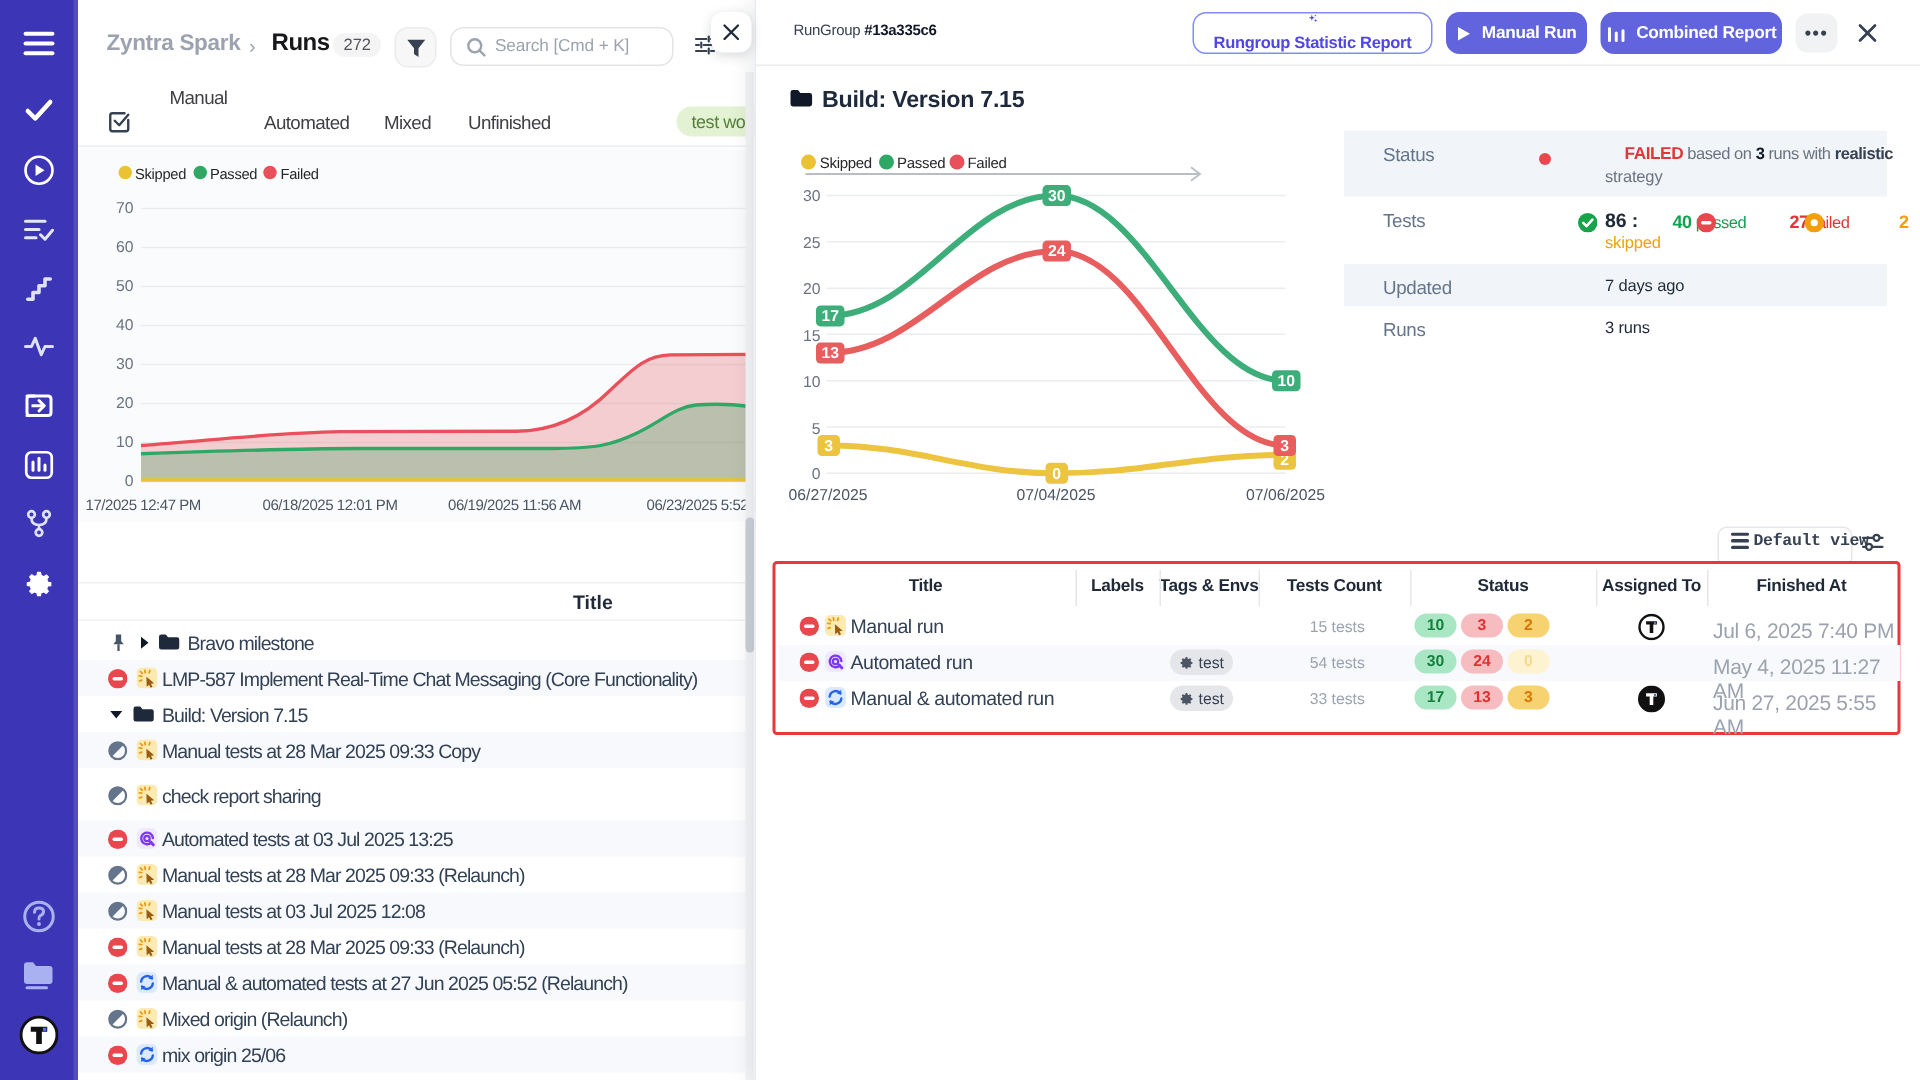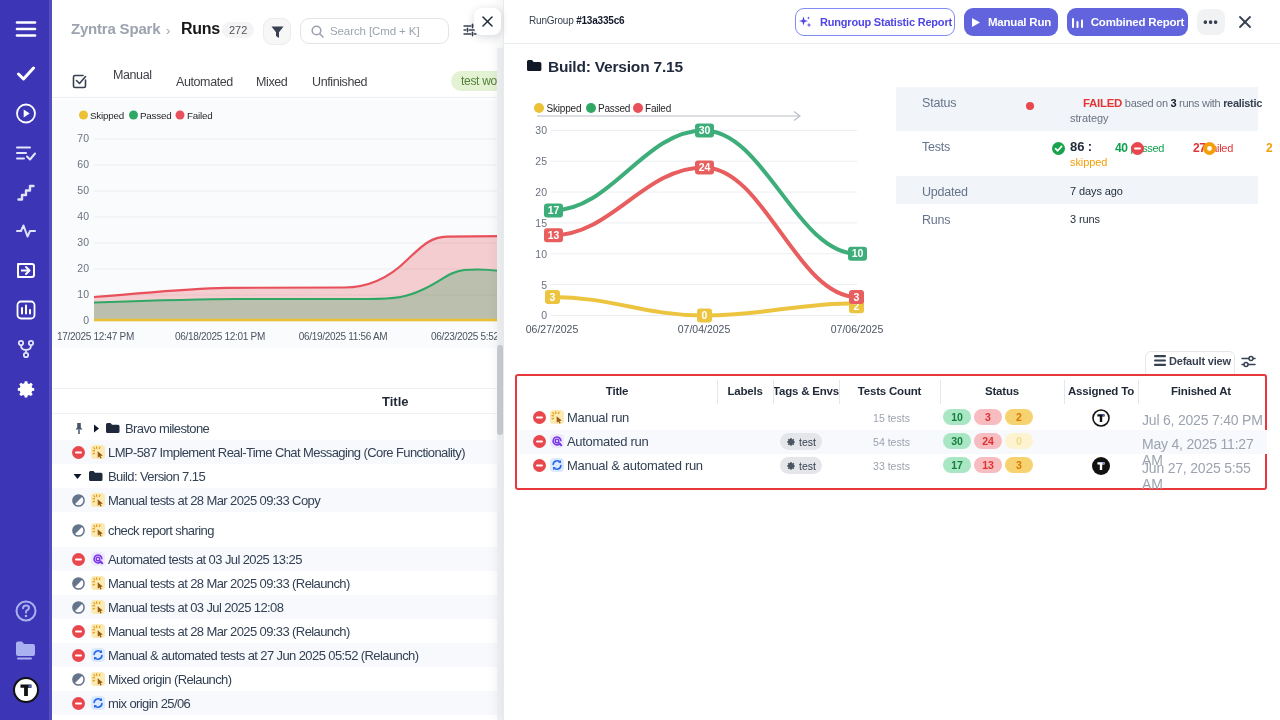--- a/index.html
+++ b/index.html
@@ -20,21 +20,21 @@
   .search { border:1px solid #e4e4e7; background:#fff; border-radius:9px; color:#9ca3af; font-size:11.5px; letter-spacing:-0.1px; }
   .tab { color:#3f3f46; font-size:12.5px; font-weight:500; letter-spacing:-0.4px; }
   .pill-green { background:#e3f2d3; color:#55803a; font-size:12px; letter-spacing:-0.3px; border-radius:12px; padding:3px 10px; white-space:nowrap; }
   
   .lrow { position:absolute; left:0; width:447px; height:24px; }
   .lrow.alt { background:#f7f9fc; }
   .ltext { position:absolute; font-size:13px; letter-spacing:-0.6px; color:#334155; top:5px; white-space:nowrap; }
   
   #rpanel { left:503px; top:0; width:777px; height:720px; background:#fff; box-shadow:-5px 0 12px rgba(15,23,42,.07); border-left:1px solid #e8eaee; }
   .btn-filled { background:#6164dd; color:#fff; border-radius:9px; font-size:11.5px; letter-spacing:-0.2px; font-weight:600; display:flex; align-items:center; justify-content:center; gap:7px; }
-  .btn-outline { background:#fff; color:#4f46e5; border:1.5px solid #818cf8; border-radius:9px; font-size:11px; letter-spacing:-0.2px; font-weight:600; display:flex; align-items:center; justify-content:center; gap:7px;}
+  .btn-outline { background:#fff; color:#4f46e5; border:1.5px solid #818cf8; border-radius:9px; font-size:11px; letter-spacing:-0.2px; font-weight:600; display:flex; align-items:center; justify-content:center; gap:7px;flex-direction:column;}
   .btn-gray { background:#f1f2f4; border-radius:8px; color:#374151; display:flex; align-items:center; justify-content:center; }
   
   .srow { position:absolute; left:392px; width:362px; }
   .srow.alt { background:#f1f5f9; }
   .slabel { position:absolute; left:26px; top:9px; font-size:12.5px; color:#64748b; letter-spacing:-0.2px; }
   .sval { position:absolute; left:128px; top:9px; font-size:11px; color:#1f2937; white-space:nowrap; letter-spacing:-0.1px;padding-left:46px; }
   
   .th { position:absolute; top:0; height:30px; display:flex; align-items:center; justify-content:center; font-size:11.5px; font-weight:700; color:#1f2937; white-space:nowrap; letter-spacing:-0.2px; }
   .vsep { position:absolute; top:4px; height:24px; width:1px; background:#e5e7eb; }
   .trow { position:absolute; left:2px; width:748px; height:24px; }
@@ -112,21 +112,21 @@
           <line x1="11" y1="11" x2="13" y2="11"></line>
           <line x1="9.5" y1="9.3" x2="9.5" y2="12.7"></line>
         </g>
       </svg>
 
     <div class="abs" style="left:0px; top:69px; width:451px; height:29px; border-bottom:1px solid #eceef1;"></div>
     <svg class="abs" style="left:20px; top:74px;" width="15" height="15" viewBox="0 0 15 15">
         <path d="M11 1.5 L3 1.5 Q1.5 1.5 1.5 3 L1.5 12 Q1.5 13.5 3 13.5 L12 13.5 Q13.5 13.5 13.5 12 L13.5 6" stroke="#374151" stroke-width="1.6" fill="none" stroke-linecap="round"></path>
         <path d="M4.5 6.5 L7.5 9.5 L13.5 2.5" stroke="#374151" stroke-width="1.6" fill="none" stroke-linecap="round" stroke-linejoin="round"></path>
       </svg>
-    <span class="abs tab" style="left:61px; top:68px;">Manual</span>
+    <span class="abs tab" style="left:61px; top:58px;">Manual</span>
     <span class="abs tab" style="left:124px; top:75px;">Automated</span>
     <span class="abs tab" style="left:204px; top:75px;">Mixed</span>
     <span class="abs tab" style="left:260px; top:75px;">Unfinished</span>
     <span class="abs tab" style="left:339px; top:75px;margin-top:24px;">Groups</span>
     <span class="abs pill-green" style="left:399px; top:71px;">test workspace</span>
 
     <svg class="abs" style="left:0; top:100px;" width="451" height="248" viewBox="0 0 451 248">
       <rect x="0" y="-14" width="451" height="262" fill="#fafbfc"></rect>
 
       <circle cx="31.5" cy="15" r="4.5" fill="#eac234"></circle>
@@ -486,21 +486,21 @@
     </div>
     <div class="srow alt" style="top:176px;height:28px;">
       <span class="slabel">Updated</span>
         <span class="sval">7 days ago</span>
     </div>
     <div class="srow" style="top:204px;height:28px;">
       <span class="slabel">Runs</span>
         <span class="sval">3 runs</span>
     </div>
 
-    <div class="abs" style="left:641px;top:351px;width:90px;height:27px;border:1px solid #e5e7eb;border-radius:6px;background:#fff;white-space:nowrap;">
+    <div class="abs" style="left:641px;top:351px;width:90px;height:27px;border:1px solid #e5e7eb;border-radius:6px;background:#fff;white-space:nowrap;font-family:Liberation Mono, monospace;">
       <svg style="position:absolute;left:8px;top:3px" width="12" height="11" viewBox="0 0 12 11">
           <g fill="#374151">
             <rect x="0" y="0" width="12" height="2.2" rx="1"></rect>
             <rect x="0" y="4.4" width="12" height="2.2" rx="1"></rect>
             <rect x="0" y="8.8" width="12" height="2.2" rx="1"></rect>
           </g>
         </svg>
       <span style="position:absolute;left:23px;top:3px;font-size:11px;font-weight:700;color:#374151;letter-spacing:-0.2px;">Default view</span>
     </div>
     <svg class="abs" style="left:737px;top:355px;" width="15" height="13" viewBox="0 0 15 13">

